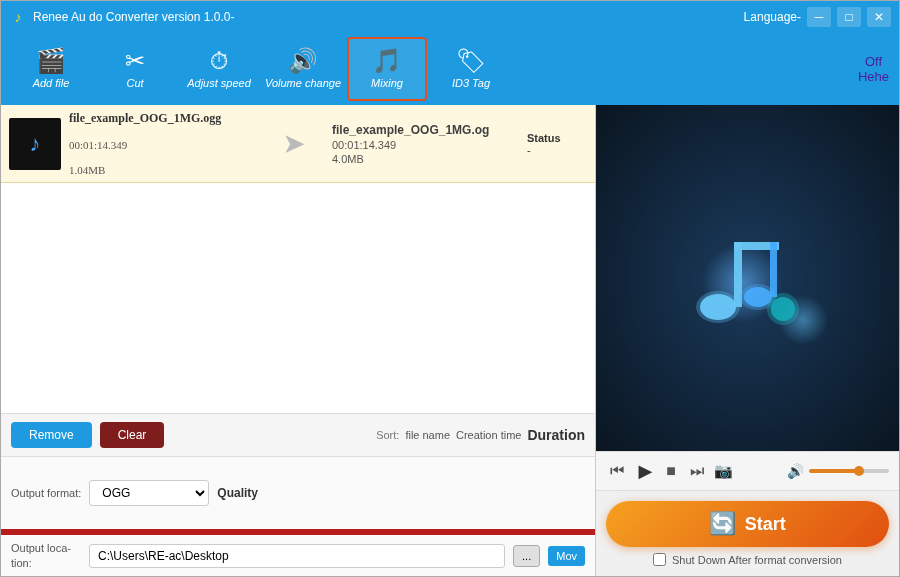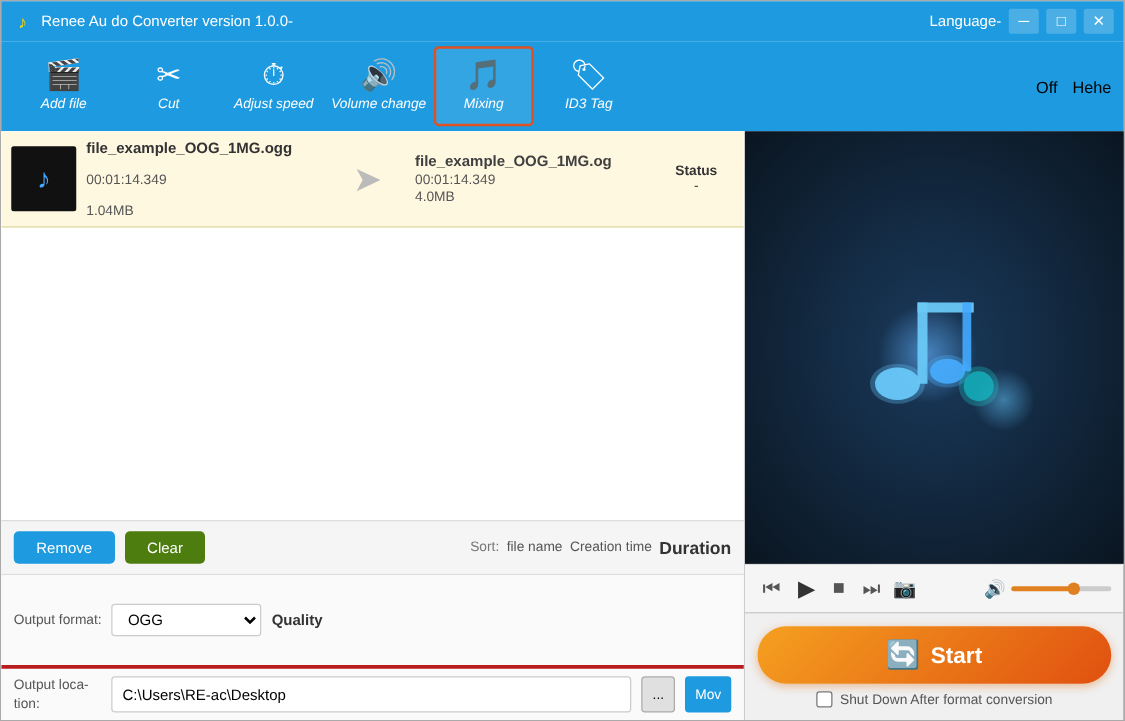--- a/index.html
+++ b/index.html
@@ -100,23 +100,24 @@
     .toolbar-item .tb-label {
       font-size: 11px;
       color: white;
       text-align: center;
       font-style: italic;
     }
     .toolbar-spacer { flex: 1; }
     .toolbar-right {
       display: flex;
       align-items: center;
-      gap: 12px;
-      color: #000000;
+      gap: 0;
+      color: #4c1d95;
       font-size: 13px;
+      flex-direction: column;
     }
 
     
     .main-content {
       display: flex;
       flex: 1;
       overflow: hidden;
     }
     
     .left-panel {
@@ -150,20 +151,21 @@
       justify-content: center;
       flex-shrink: 0;
       color: #4af;
       font-size: 22px;
     }
     .file-info {
       flex: 1;
       display: flex;
       flex-direction: column;
       gap: 13px;
+      font-family: Liberation Serif, serif;
     }
     .file-name {
       font-size: 12px;
       color: #333;
       font-weight: bold;
     }
     .file-meta {
       font-size: 11px;
       color: #555;
     }
@@ -196,21 +198,21 @@
     .output-meta {
       font-size: 11px;
       color: #555;
     }
     .output-size {
       font-size: 11px;
       color: #555;
     }
     .status-col {
       width: 60px;
-      text-align: center;
+      text-align: left;
       flex-shrink: 0;
     }
     .status-label {
       font-size: 11px;
       color: #333;
       font-weight: bold;
     }
     .status-value {
       font-size: 11px;
       color: #333;
@@ -229,21 +231,21 @@
     .btn-remove {
       background: #1e9be0;
       color: white;
       border: none;
       border-radius: 4px;
       padding: 6px 18px;
       cursor: pointer;
       font-size: 12px;
     }
     .btn-clear {
-      background: #4d7c0f;
+      background: #7f1d1d;
       color: white;
       border: none;
       border-radius: 4px;
       padding: 6px 18px;
       cursor: pointer;
       font-size: 12px;
     }
     .sort-area {
       margin-left: auto;
       display: flex;
@@ -289,23 +291,24 @@
     .quality-select {
       padding: 4px 8px;
       border: 1px solid #ccc;
       border-radius: 3px;
       background: white;
       font-size: 12px;
       cursor: pointer;
       min-width: 140px;
     }
     .location-row {
-      border-top: 3px solid #b91c1c;
+      border-top: 6px solid #b91c1c;
       padding: 6px 10px;
       display: flex;
+      align-items: center;
       gap: 8px;
       background: #fafafa;
       flex-shrink: 0;
     }
     .location-label {
       font-size: 11px;
       color: #555;
       white-space: nowrap;
       width: 70px;
       line-height: 1.3;

